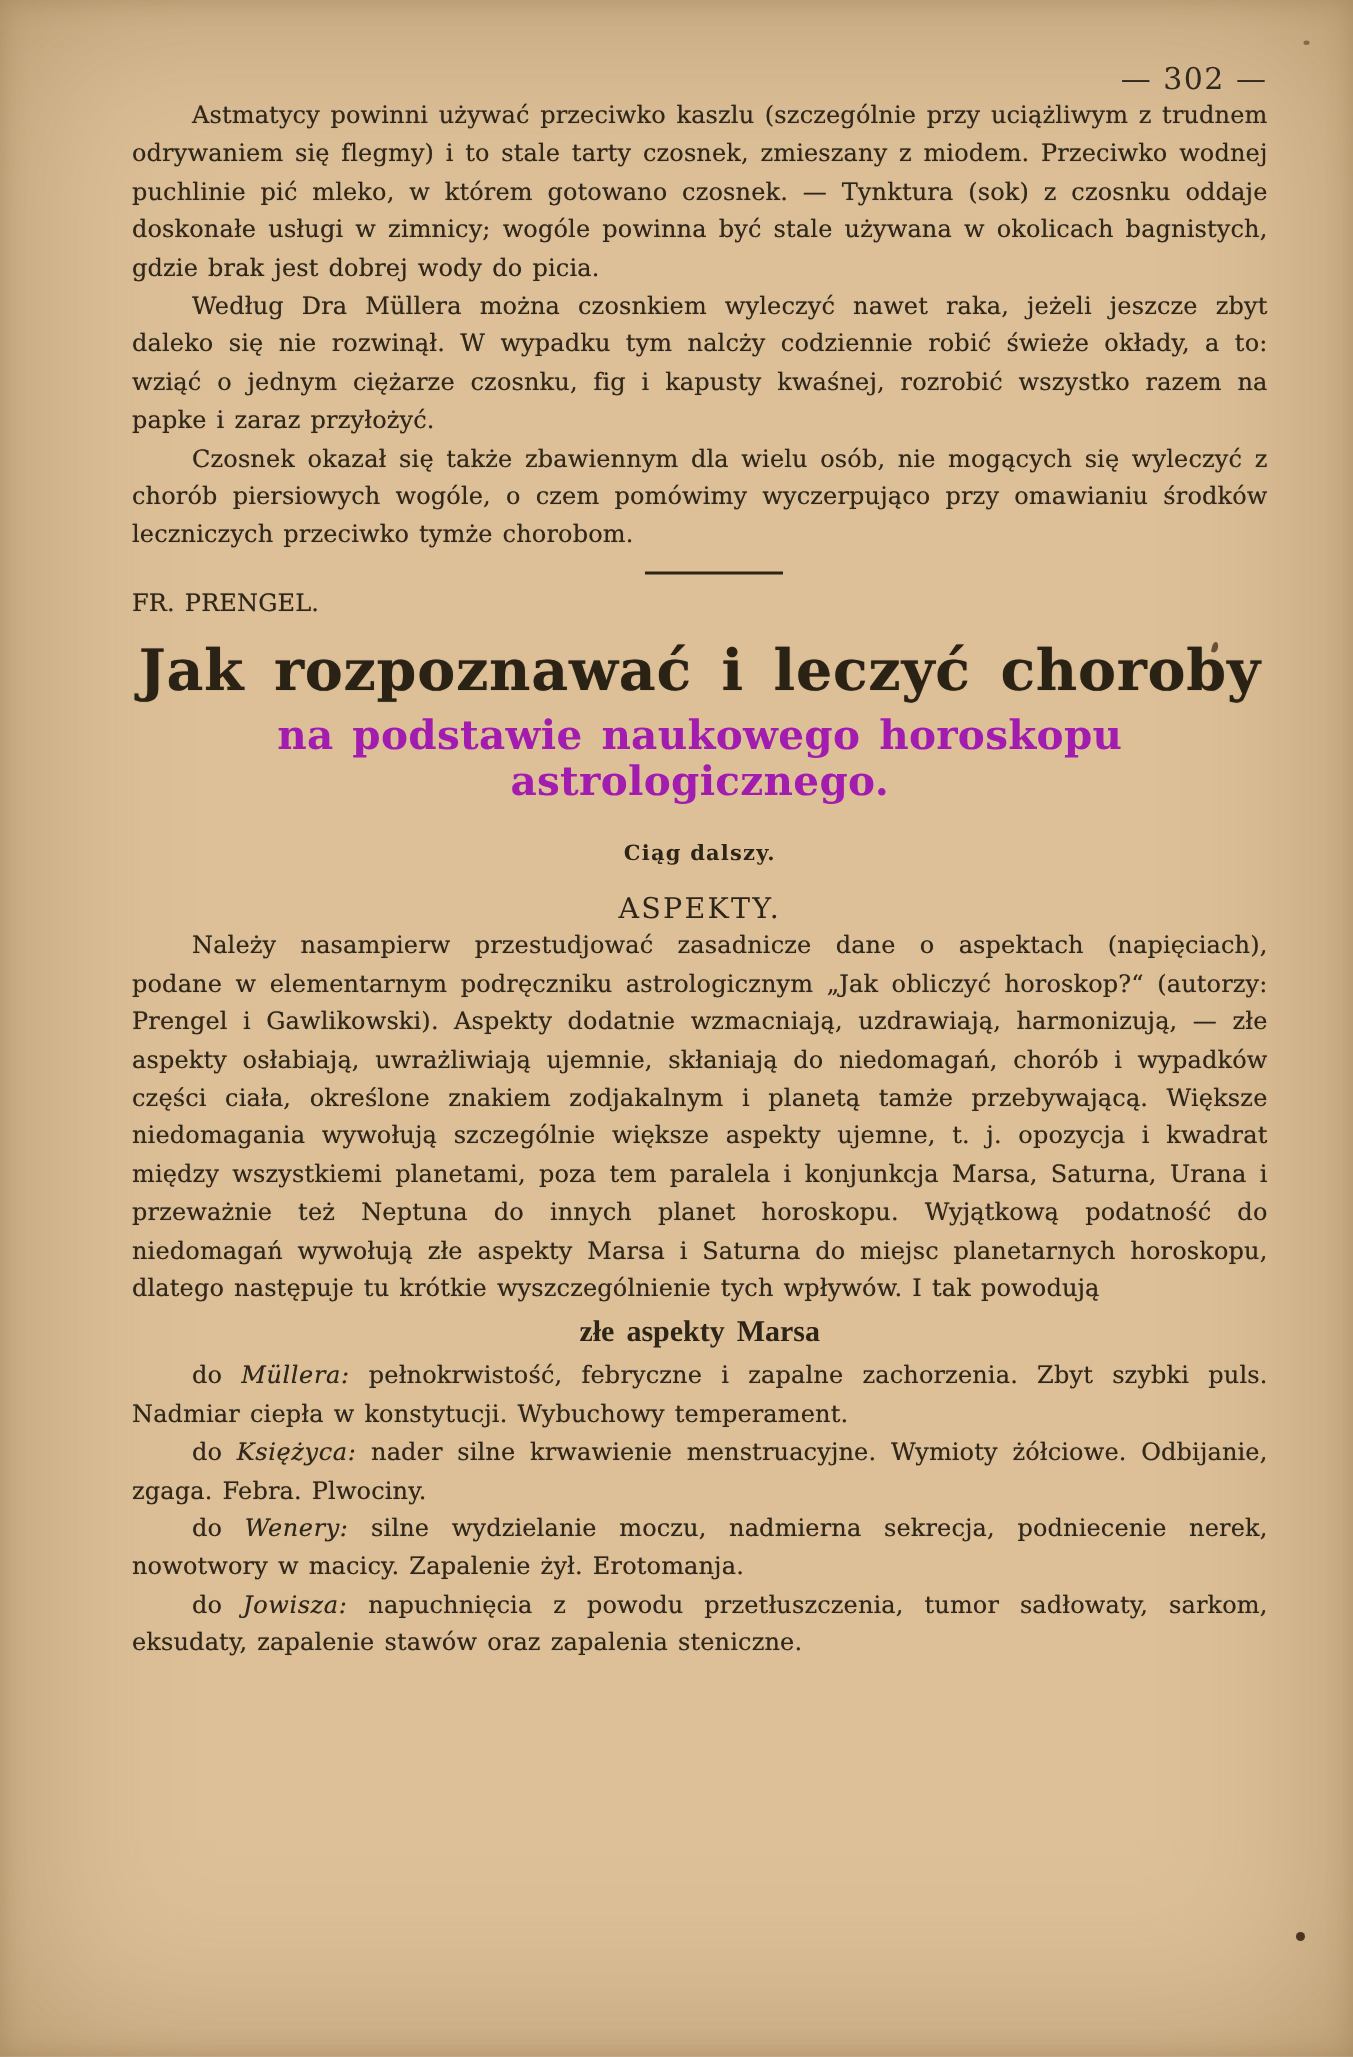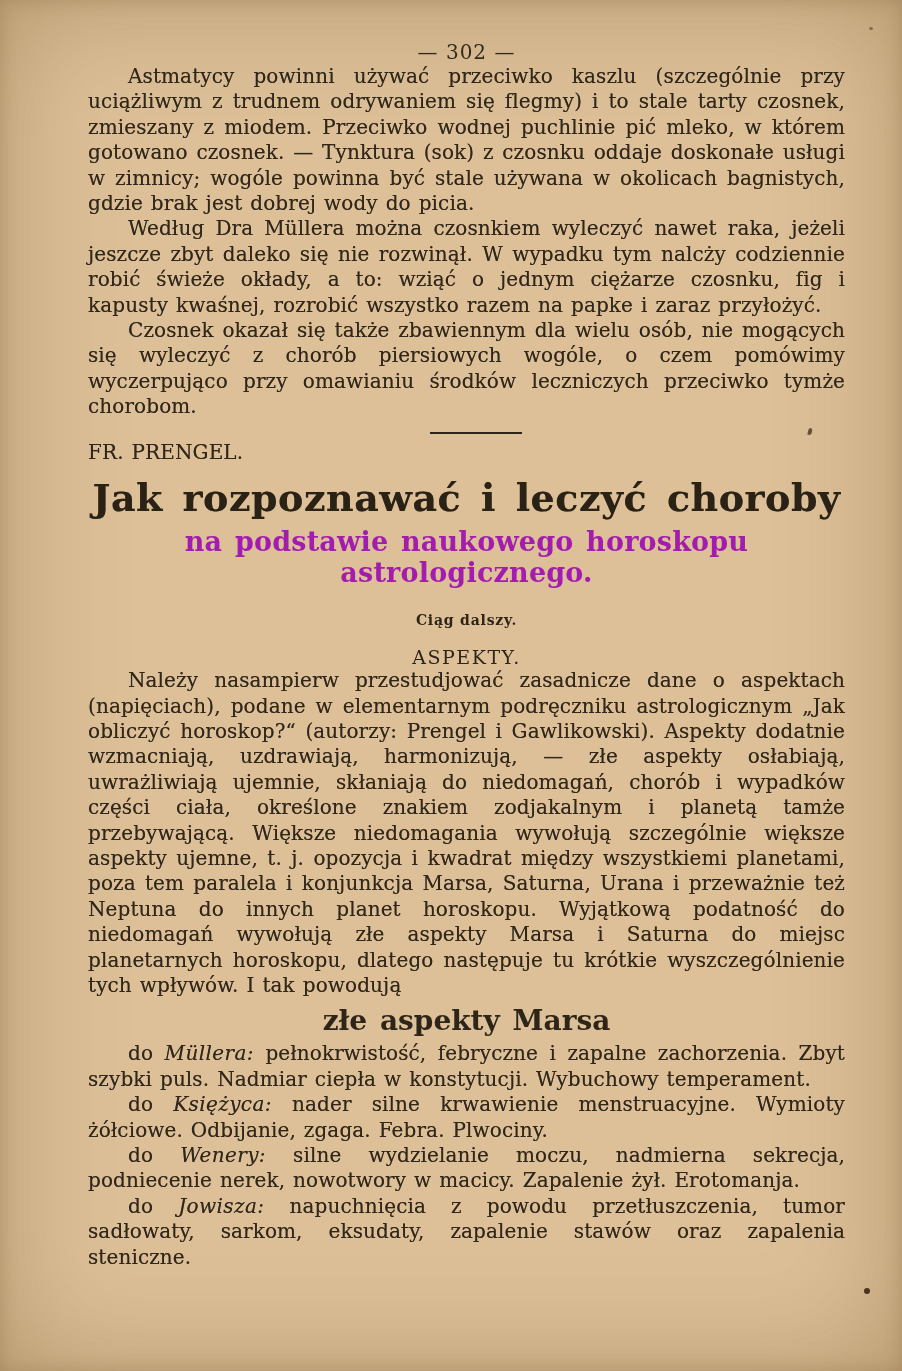--- a/index.html
+++ b/index.html
@@ -19,28 +19,28 @@
     overflow: hidden;
     color: #2e2519;
   }
   .column {
     position: absolute;
     left: 88px; top: 0;
     width: 757px;
   }
   .pagenum {
     margin-top: 40px;
-    text-align: center;
+    text-align: right;
     font-size: 20px;
     letter-spacing: 1px;
     color: #332a1d;
   }
   p.body {
     margin: 0;
-    font-size: 20px;
+    font-size: 16px;
     line-height: 25.4px;
     text-align: justify;
     word-spacing: 1.5px;
     letter-spacing: 0.1px;
     color: #30271a;
     text-shadow: 0 0 0.5px rgba(48, 39, 26, 0.6);
   }
   p.body.indent { text-indent: 40px; }
   .first-para { margin-top: 36px; }
   .signature {
@@ -91,23 +91,24 @@
   .section-heading {
     margin: 18px 0 0 0;
     text-align: center;
     font-size: 19px;
     letter-spacing: 1.5px;
   }
   .intro { margin-top: 16px; }
   .subheading {
     margin: 6px 0 4px 0;
     text-align: center;
-    font-size: 28px;
+    font-size: 20px;
     font-weight: 700;
     word-spacing: 3px;
+    font-family: Liberation Serif, serif;
   }
   .entry i {
     font-style: italic;
     letter-spacing: 0.4px;
   }
   .speck {
     position: absolute;
     background: #4a3421;
     border-radius: 50%;
   }

